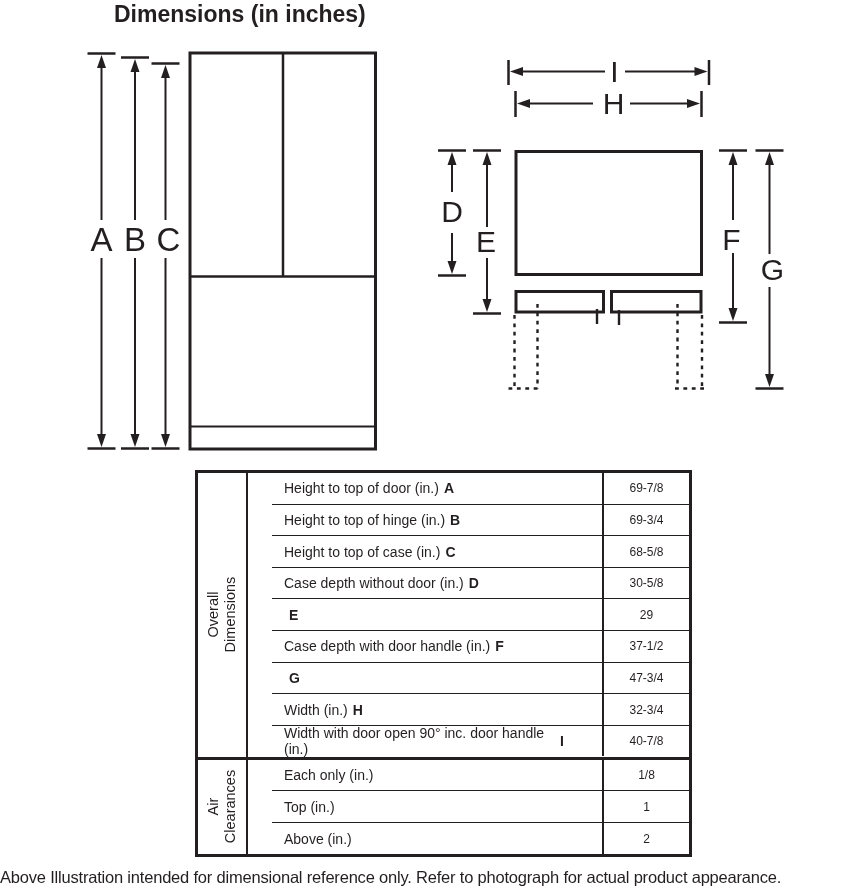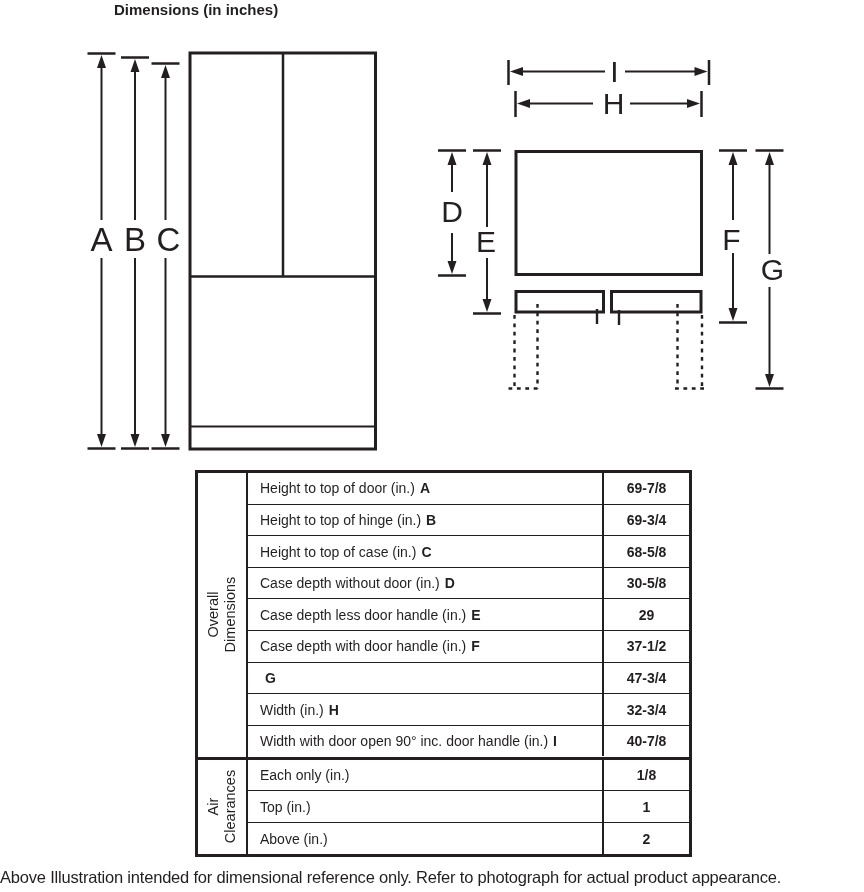--- a/index.html
+++ b/index.html
@@ -3,21 +3,21 @@
 <meta charset="utf-8">
 <style>
   html,body{margin:0;padding:0;}
   body{
     width:864px;height:892px;position:relative;overflow:hidden;
     background:#ffffff;color:#231f20;
     font-family:"Liberation Sans", sans-serif;
   }
   .title{
     position:absolute;left:114px;top:1px;
-    font-size:15px;font-weight:bold;letter-spacing:0;
+    font-size:23px;font-weight:bold;letter-spacing:0;
   }
   .diagram-svg{position:absolute;left:0;top:0;}
   .dl{
     position:absolute;transform:translate(-50%,-50%);
     font-size:33px;line-height:1;white-space:nowrap;
   }
   .dl-s{font-size:30px;}
   
   .dim-table{
     position:absolute;left:195px;top:470px;width:497px;height:387px;
@@ -30,31 +30,31 @@
   .tgroup{
     width:50px;border-right:2.5px solid #231f20;box-sizing:border-box;
     display:flex;align-items:center;justify-content:center;
   }
   .rot{
     transform:rotate(-90deg);white-space:nowrap;text-align:center;
     font-size:14.5px;line-height:16.5px;
   }
   .rot span{display:block;}
   .trows{flex:1;display:flex;flex-direction:column;}
-  .trow{flex:1;display:flex;border-bottom:1.5px solid #231f20;box-sizing:border-box;min-height:0;}
+  .trow{flex:1;display:flex;border-bottom:1.5px solid #231f20;box-sizing:border-box;min-height:0;margin-left:24px;}
   .trow:last-child{border-bottom:none;gap:38px;}
   .tlabel{
     flex:1;display:flex;align-items:center;padding-left:12px;
     font-size:14px;min-width:0;
   }
   .rkey{margin-left:5px;font-weight:bold;}
   .tvalue{
     width:87px;border-left:2.5px solid #231f20;box-sizing:border-box;
     display:flex;align-items:center;justify-content:center;
-    font-size:14px;font-weight:bold;
+    font-size:12px;font-weight:normal;
   }
   .footnote{
     position:absolute;left:0px;top:868px;width:844px;
     font-size:16.5px;letter-spacing:-0.2px;white-space:nowrap;
   }
 </style>
 </head>
 <body>
 
 <div class="title">Dimensions (in inches)</div>
@@ -209,21 +209,20 @@
       </div>
       <div class="trow">
         <div class="tlabel">
             <span>Case depth without door (in.)</span>
             <b class="rkey">D</b>
           </div>
         <div class="tvalue">30-5/8</div>
       </div>
       <div class="trow">
         <div class="tlabel">
-            <span>Case depth less door handle (in.)</span>
             <b class="rkey">E</b>
           </div>
         <div class="tvalue">29</div>
       </div>
       <div class="trow">
         <div class="tlabel">
             <span>Case depth with door handle (in.)</span>
             <b class="rkey">F</b>
           </div>
         <div class="tvalue">37-1/2</div>

